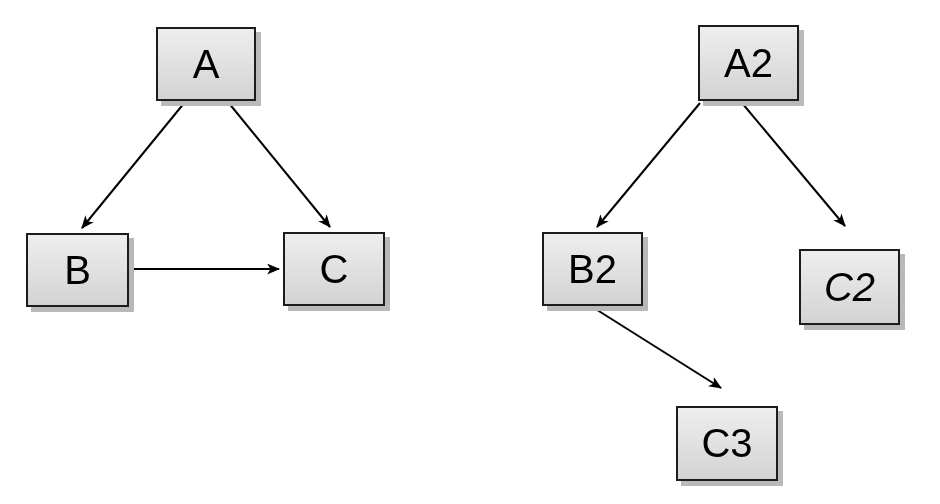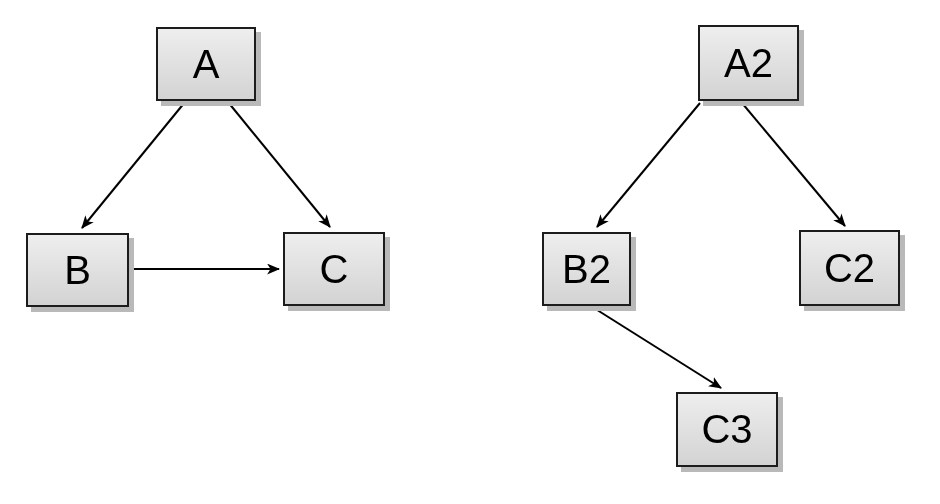--- a/index.html
+++ b/index.html
@@ -63,23 +63,23 @@
       </div>
       <div class="node" style="left: 26px; top: 233px; width: 103px; height: 74px;">
         <span>B</span>
       </div>
       <div class="node" style="left: 283px; top: 232px; width: 102px; height: 74px;">
         <span>C</span>
       </div>
       <div class="node" style="left: 669px; top: 25px; width: 101px; height: 76px; margin-left: 29px;">
         <span>A2</span>
       </div>
-      <div class="node" style="left: 542px; top: 232px; width: 89px; height: 74px;">
+      <div class="node" style="left: 542px; top: 232px; width: 101px; height: 74px;">
         <span>B2</span>
       </div>
-      <div class="node" style="left: 799px; top: 230px; width: 101px; height: 76px;">
+      <div class="node" style="left: 799px; top: 249px; width: 101px; height: 76px; font-style: italic;">
         <span>C2</span>
       </div>
-      <div class="node" style="left: 676px; top: 392px; width: 102px; height: 75px;">
+      <div class="node" style="left: 676px; top: 406px; width: 102px; height: 75px;">
         <span>C3</span>
       </div>
     </div>
 </div>
 
 </body></html>

